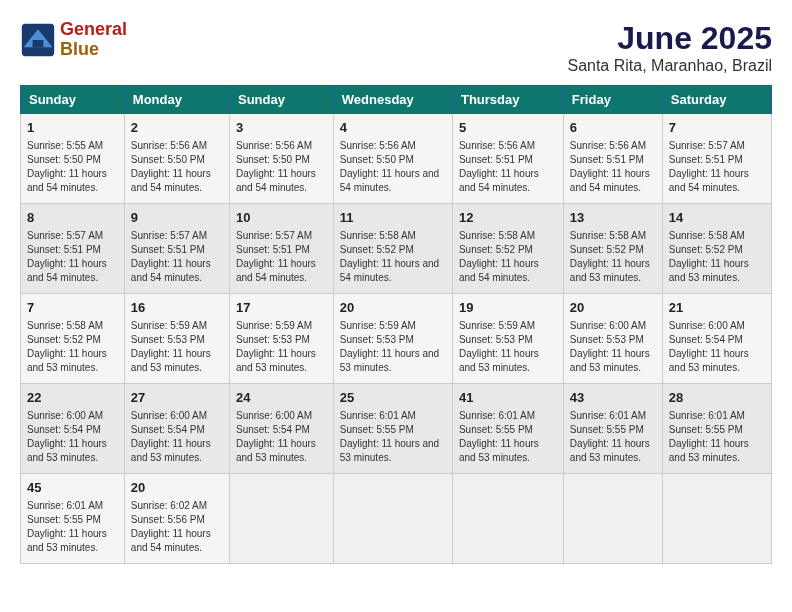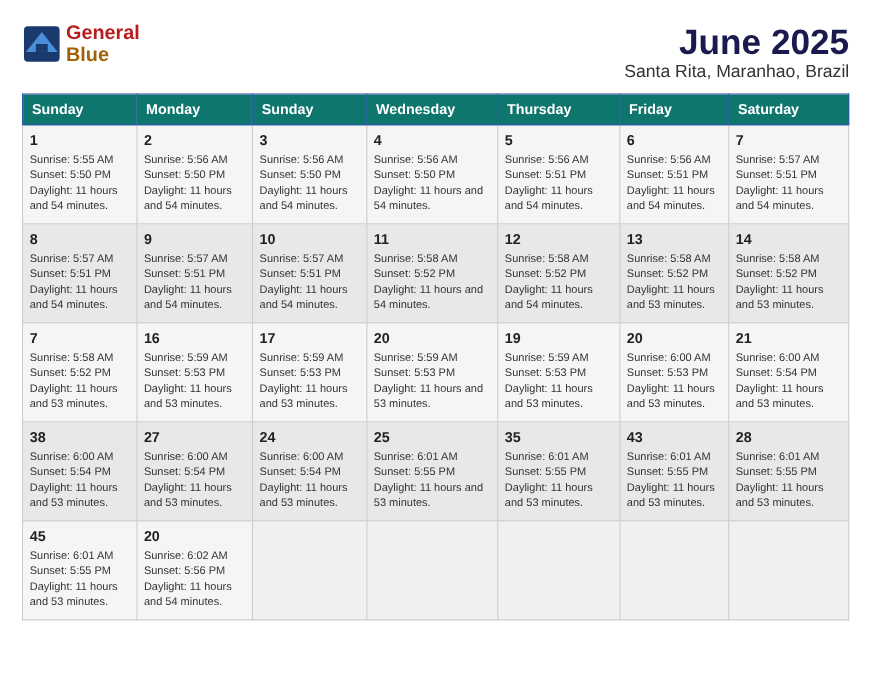--- a/index.html
+++ b/index.html
@@ -247,21 +247,21 @@
         </td>
         <td>
           <span class="day-num">21</span>
           <div class="day-info" style="white-space: pre-line;">Sunrise: 6:00 AM
 Sunset: 5:54 PM
 Daylight: 11 hours and 53 minutes.</div>
         </td>
       </tr>
       <tr>
         <td>
-          <span class="day-num">38</span>
+          <span class="day-num">22</span>
           <div class="day-info" style="white-space: pre-line;">Sunrise: 6:00 AM
 Sunset: 5:54 PM
 Daylight: 11 hours and 53 minutes.</div>
         </td>
         <td>
           <span class="day-num">27</span>
           <div class="day-info" style="white-space: pre-line;">Sunrise: 6:00 AM
 Sunset: 5:54 PM
 Daylight: 11 hours and 53 minutes.</div>
         </td>
@@ -271,21 +271,21 @@
 Sunset: 5:54 PM
 Daylight: 11 hours and 53 minutes.</div>
         </td>
         <td>
           <span class="day-num">25</span>
           <div class="day-info" style="white-space: pre-line;">Sunrise: 6:01 AM
 Sunset: 5:55 PM
 Daylight: 11 hours and 53 minutes.</div>
         </td>
         <td>
-          <span class="day-num">35</span>
+          <span class="day-num">41</span>
           <div class="day-info" style="white-space: pre-line;">Sunrise: 6:01 AM
 Sunset: 5:55 PM
 Daylight: 11 hours and 53 minutes.</div>
         </td>
         <td>
           <span class="day-num">43</span>
           <div class="day-info" style="white-space: pre-line;">Sunrise: 6:01 AM
 Sunset: 5:55 PM
 Daylight: 11 hours and 53 minutes.</div>
         </td>

